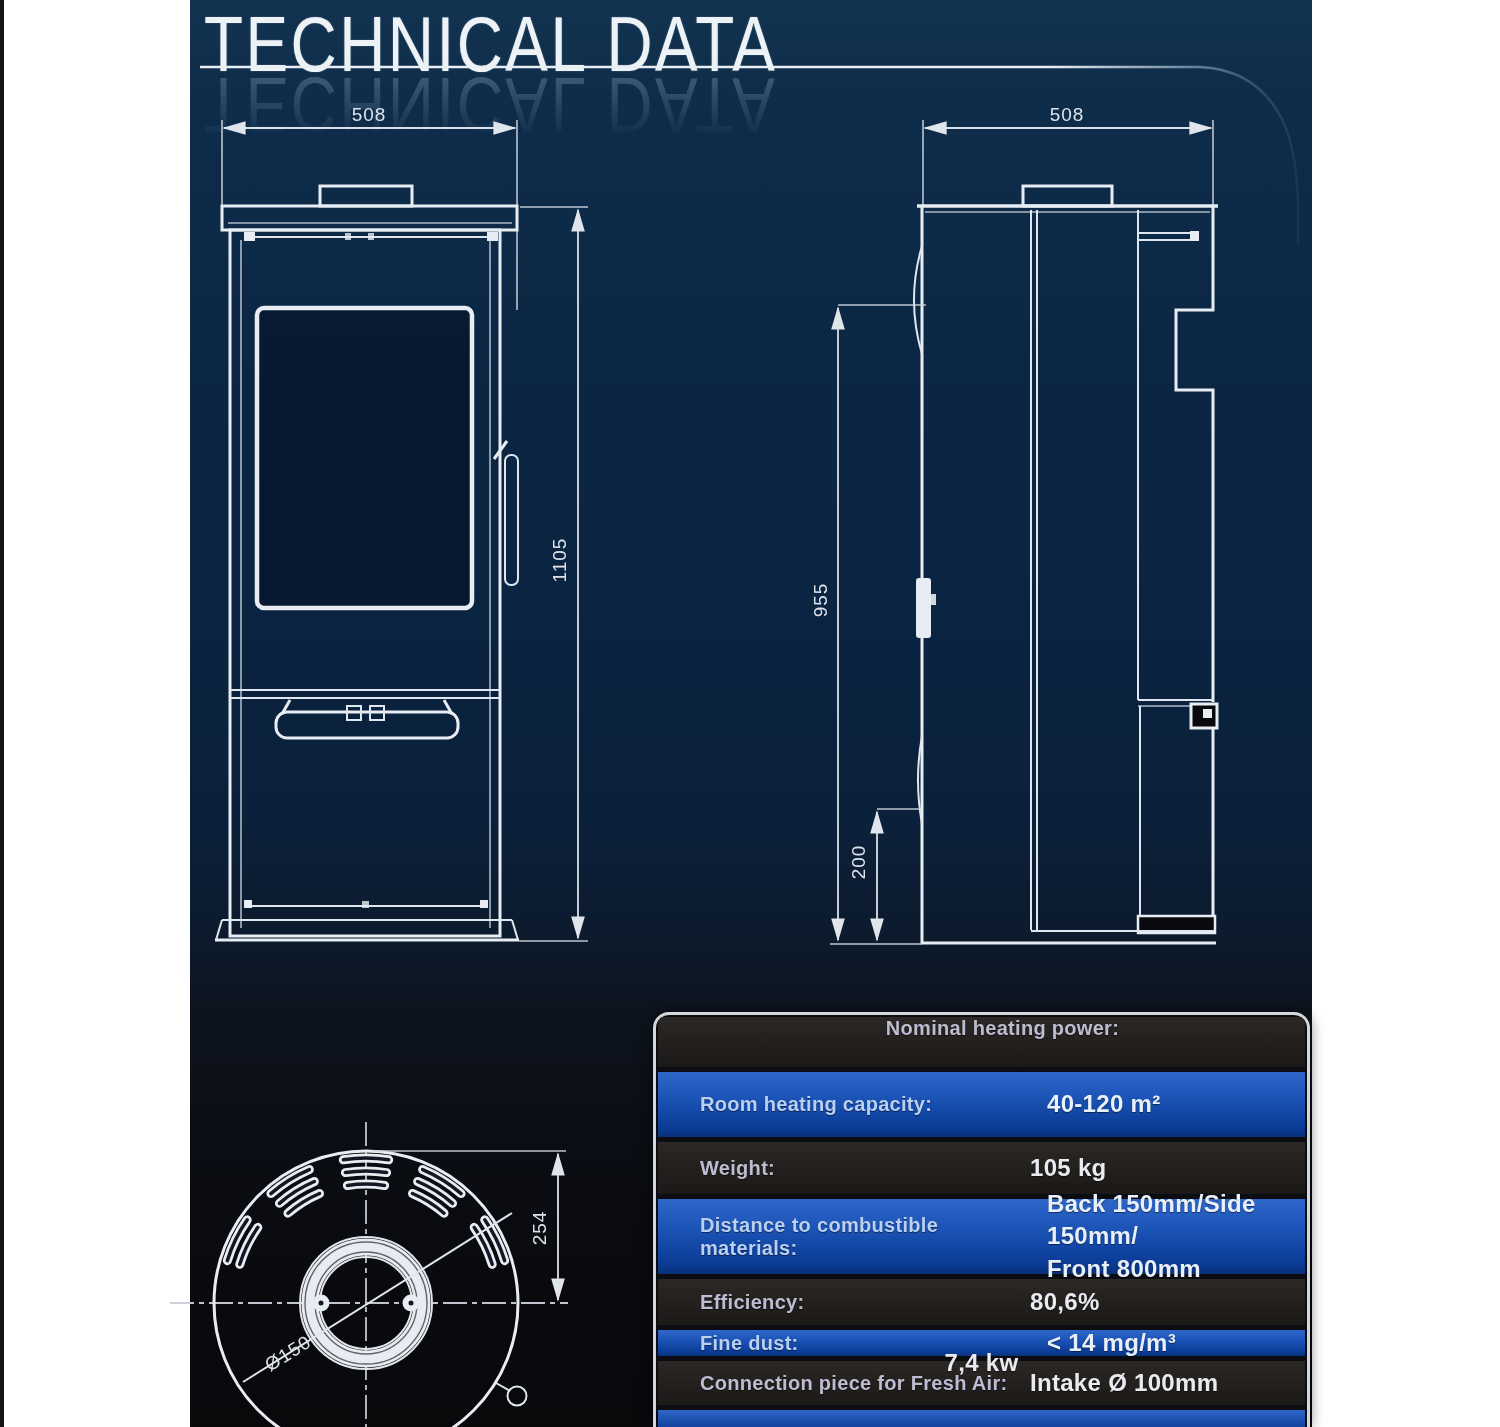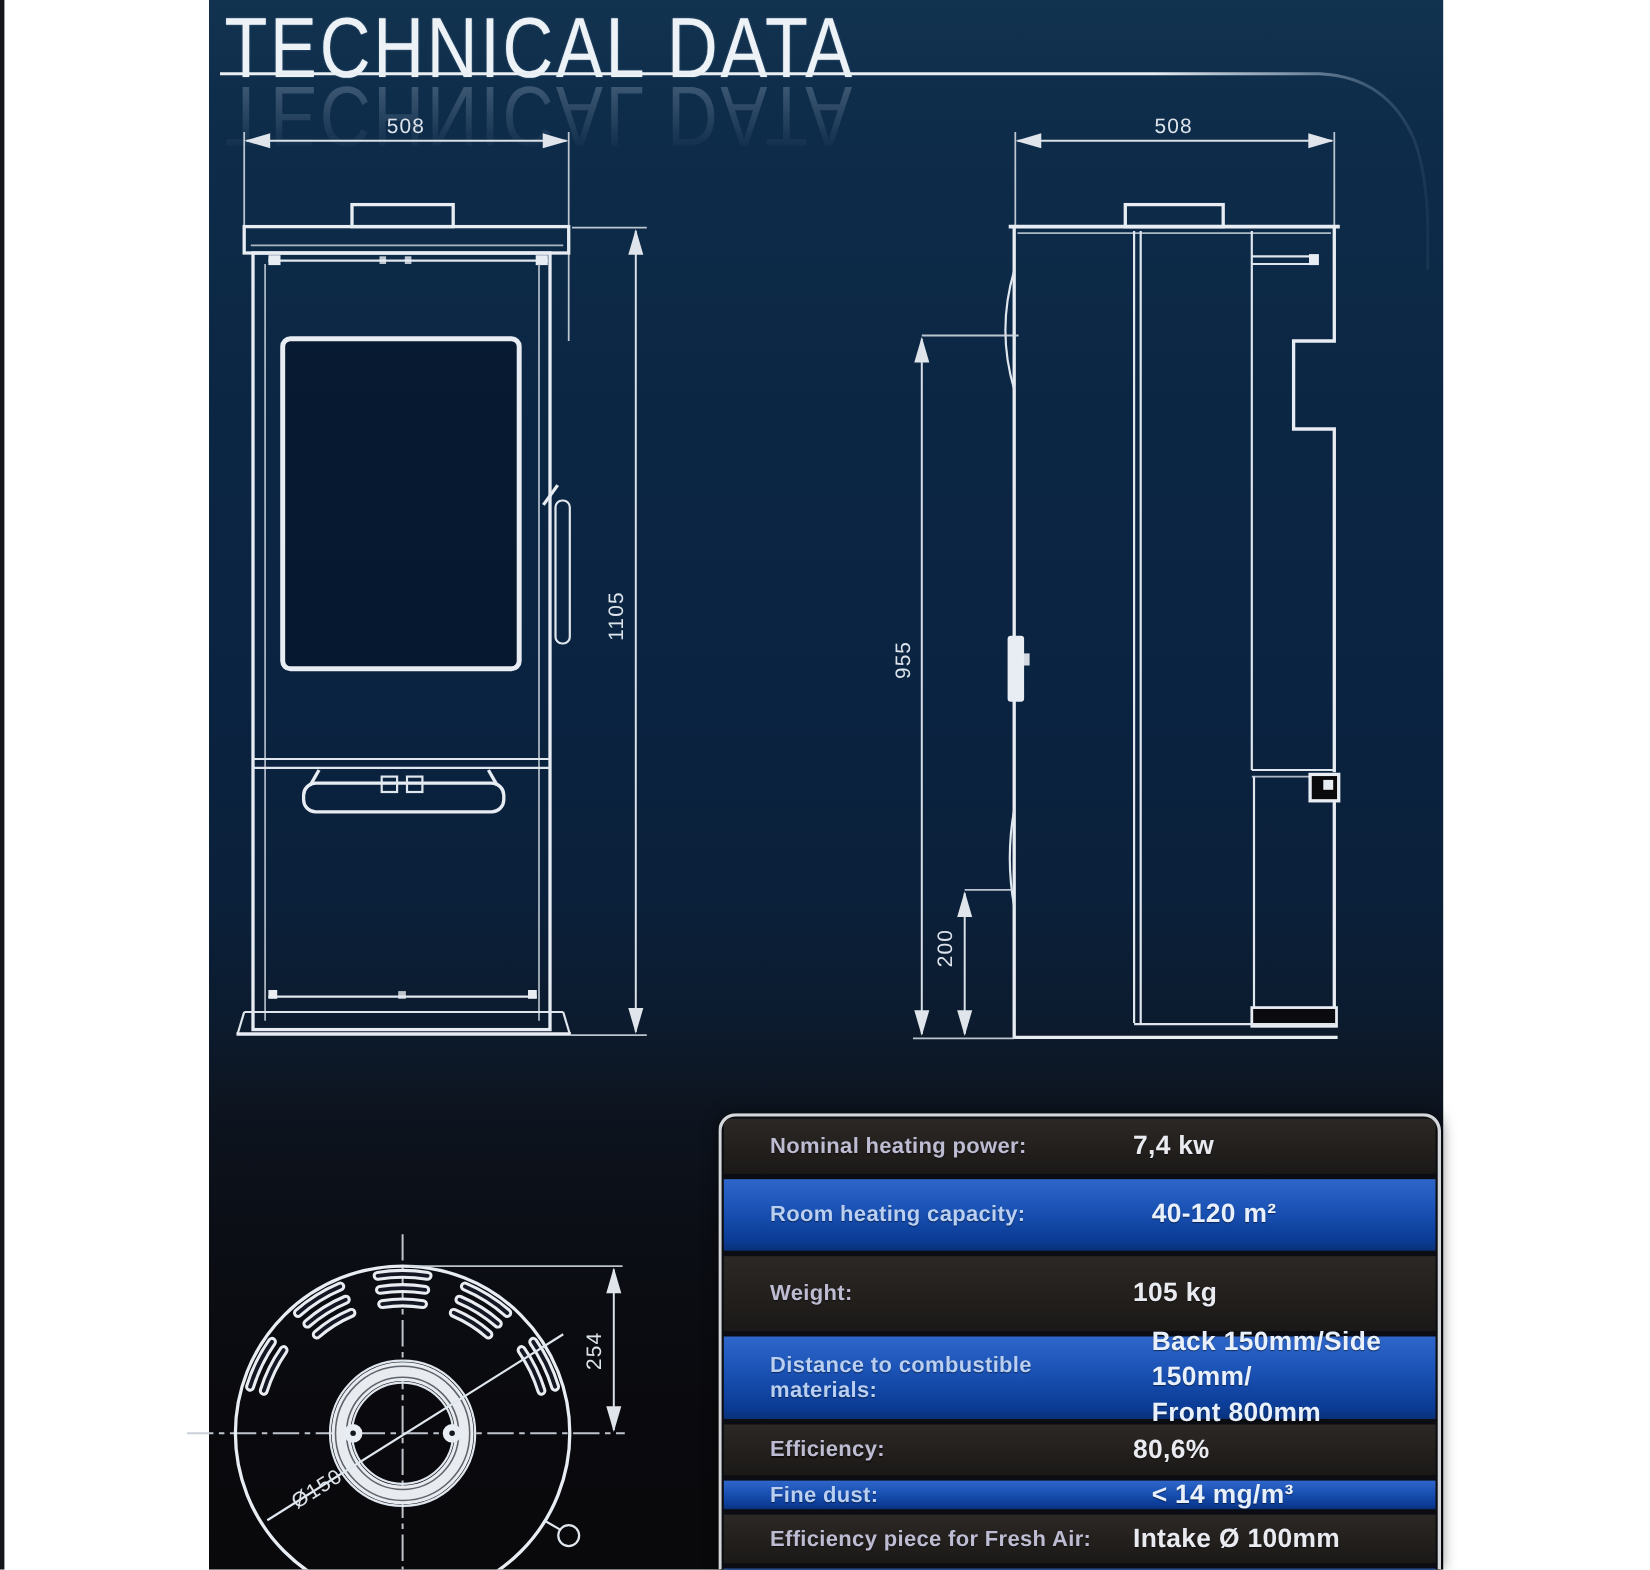--- a/index.html
+++ b/index.html
@@ -53,23 +53,23 @@
   .spec-table{
     position:absolute;left:653px;top:1012px;width:657px;height:415px;
     box-sizing:border-box;border:3px solid #d5d8db;border-bottom:none;
     border-radius:16px 16px 0 0;background:#0c0d12;overflow:hidden;
     box-shadow:0 0 14px rgba(0,0,0,.55);
   }
   .rows{padding:2px 2px 0 2px;}
   .spec-row{display:flex;align-items:center;margin-bottom:5px;}
   .spec-row.dark{background:linear-gradient(180deg,#2b2826 0%,#221f1d 55%,#1b1917 100%);}
   .spec-row.blue{background:linear-gradient(180deg,#2f66c9 0%,#1b53b6 40%,#0b3c96 85%,#093179 100%);}
-  .rows .spec-row:nth-child(1){height:50px;}
+  .rows .spec-row:nth-child(1){height:50px;flex-direction:column;}
   .rows .spec-row:nth-child(2){height:65px;}
-  .rows .spec-row:nth-child(3){height:68px;}
+  .rows .spec-row:nth-child(3){height:52px;}
   .rows .spec-row:nth-child(4){height:75px;}
   .rows .spec-row:nth-child(5){height:46px;}
   .rows .spec-row:nth-child(6){height:26px;}
   .rows .spec-row:nth-child(7){height:44px;}
   .cell-label{
     flex:0 0 330px;padding-left:42px;font-size:20px;font-weight:700;
     letter-spacing:.3px;color:#bdbcd2;text-shadow:0 1px 1px rgba(0,0,0,.5);
   }
   .spec-row.blue .cell-label{color:#b9d0f2;}
   .cell-value{
@@ -296,18 +296,18 @@
   </div>
       <div class="spec-row dark">
     <div class="cell-label">Efficiency:</div>
     <div class="cell-value">80,6%</div>
   </div>
       <div class="spec-row blue">
     <div class="cell-label">Fine dust:</div>
     <div class="cell-value">&lt; 14 mg/m³</div>
   </div>
       <div class="spec-row dark">
-    <div class="cell-label">Efficiency piece for Fresh Air:</div>
+    <div class="cell-label">Connection piece for Fresh Air:</div>
     <div class="cell-value">Intake Ø 100mm</div>
   </div>
     </div>
   <div class="table-bottom-strip"></div>
 </div>
 
 </body></html>

